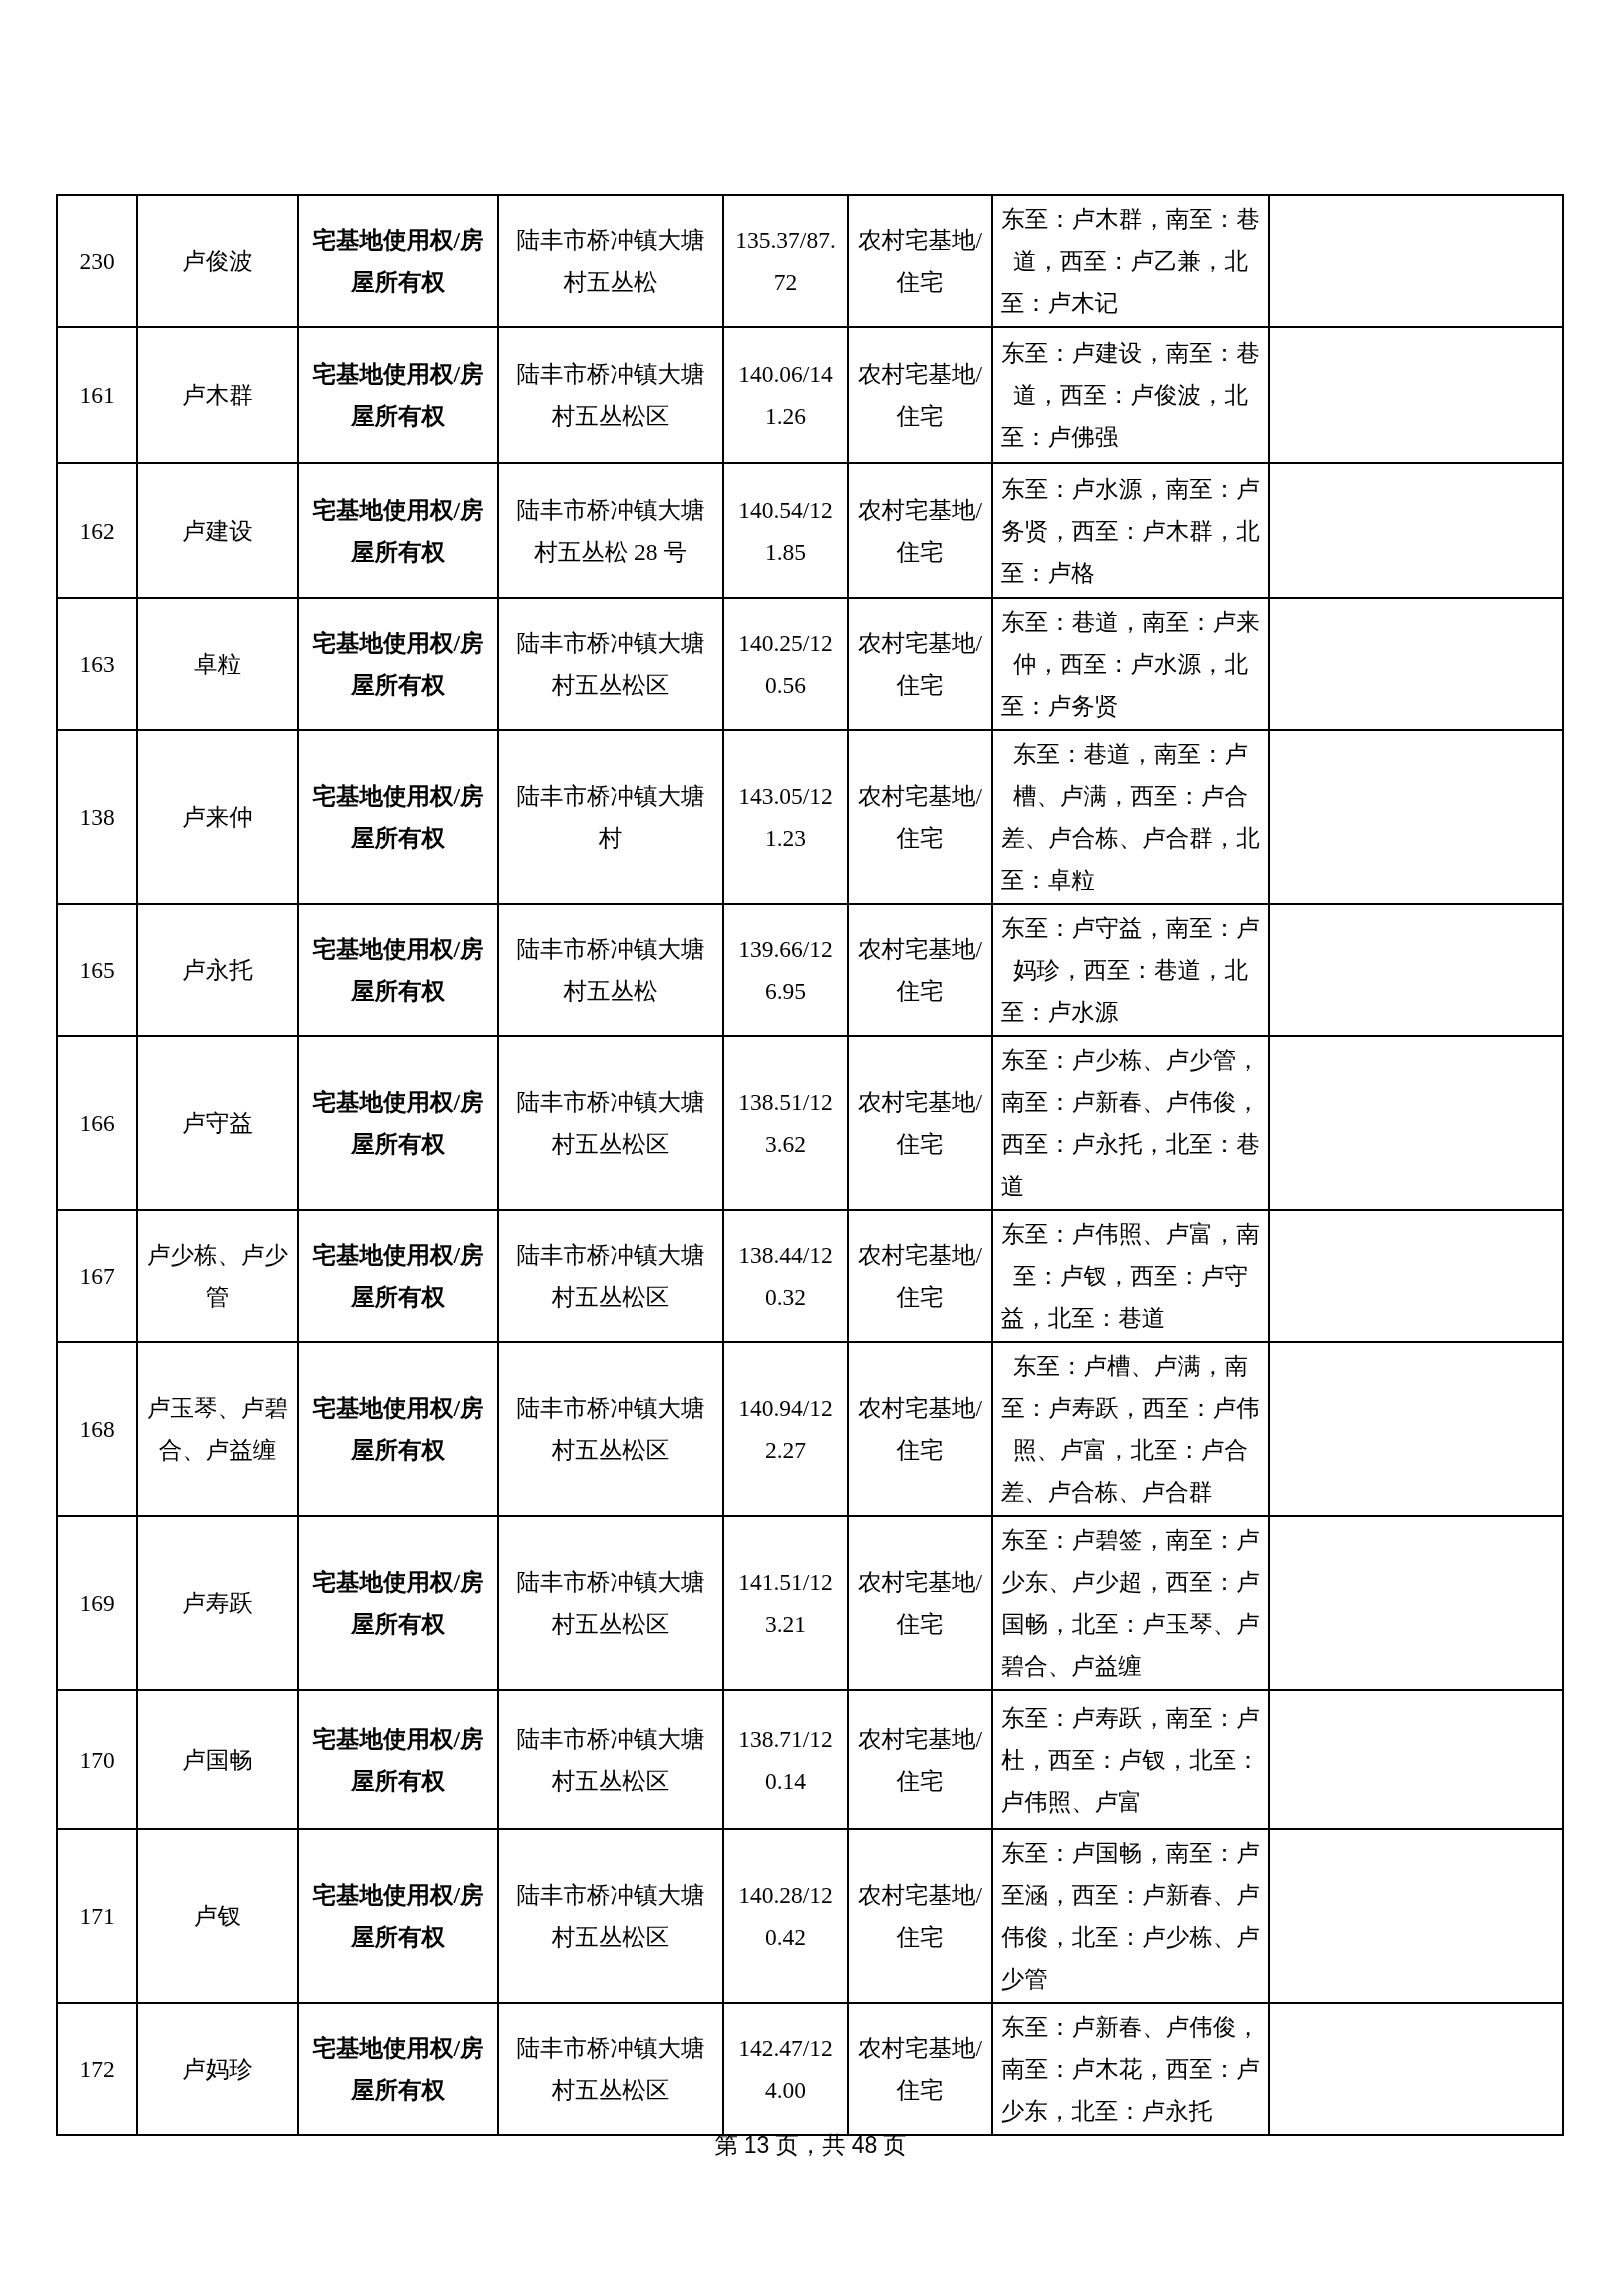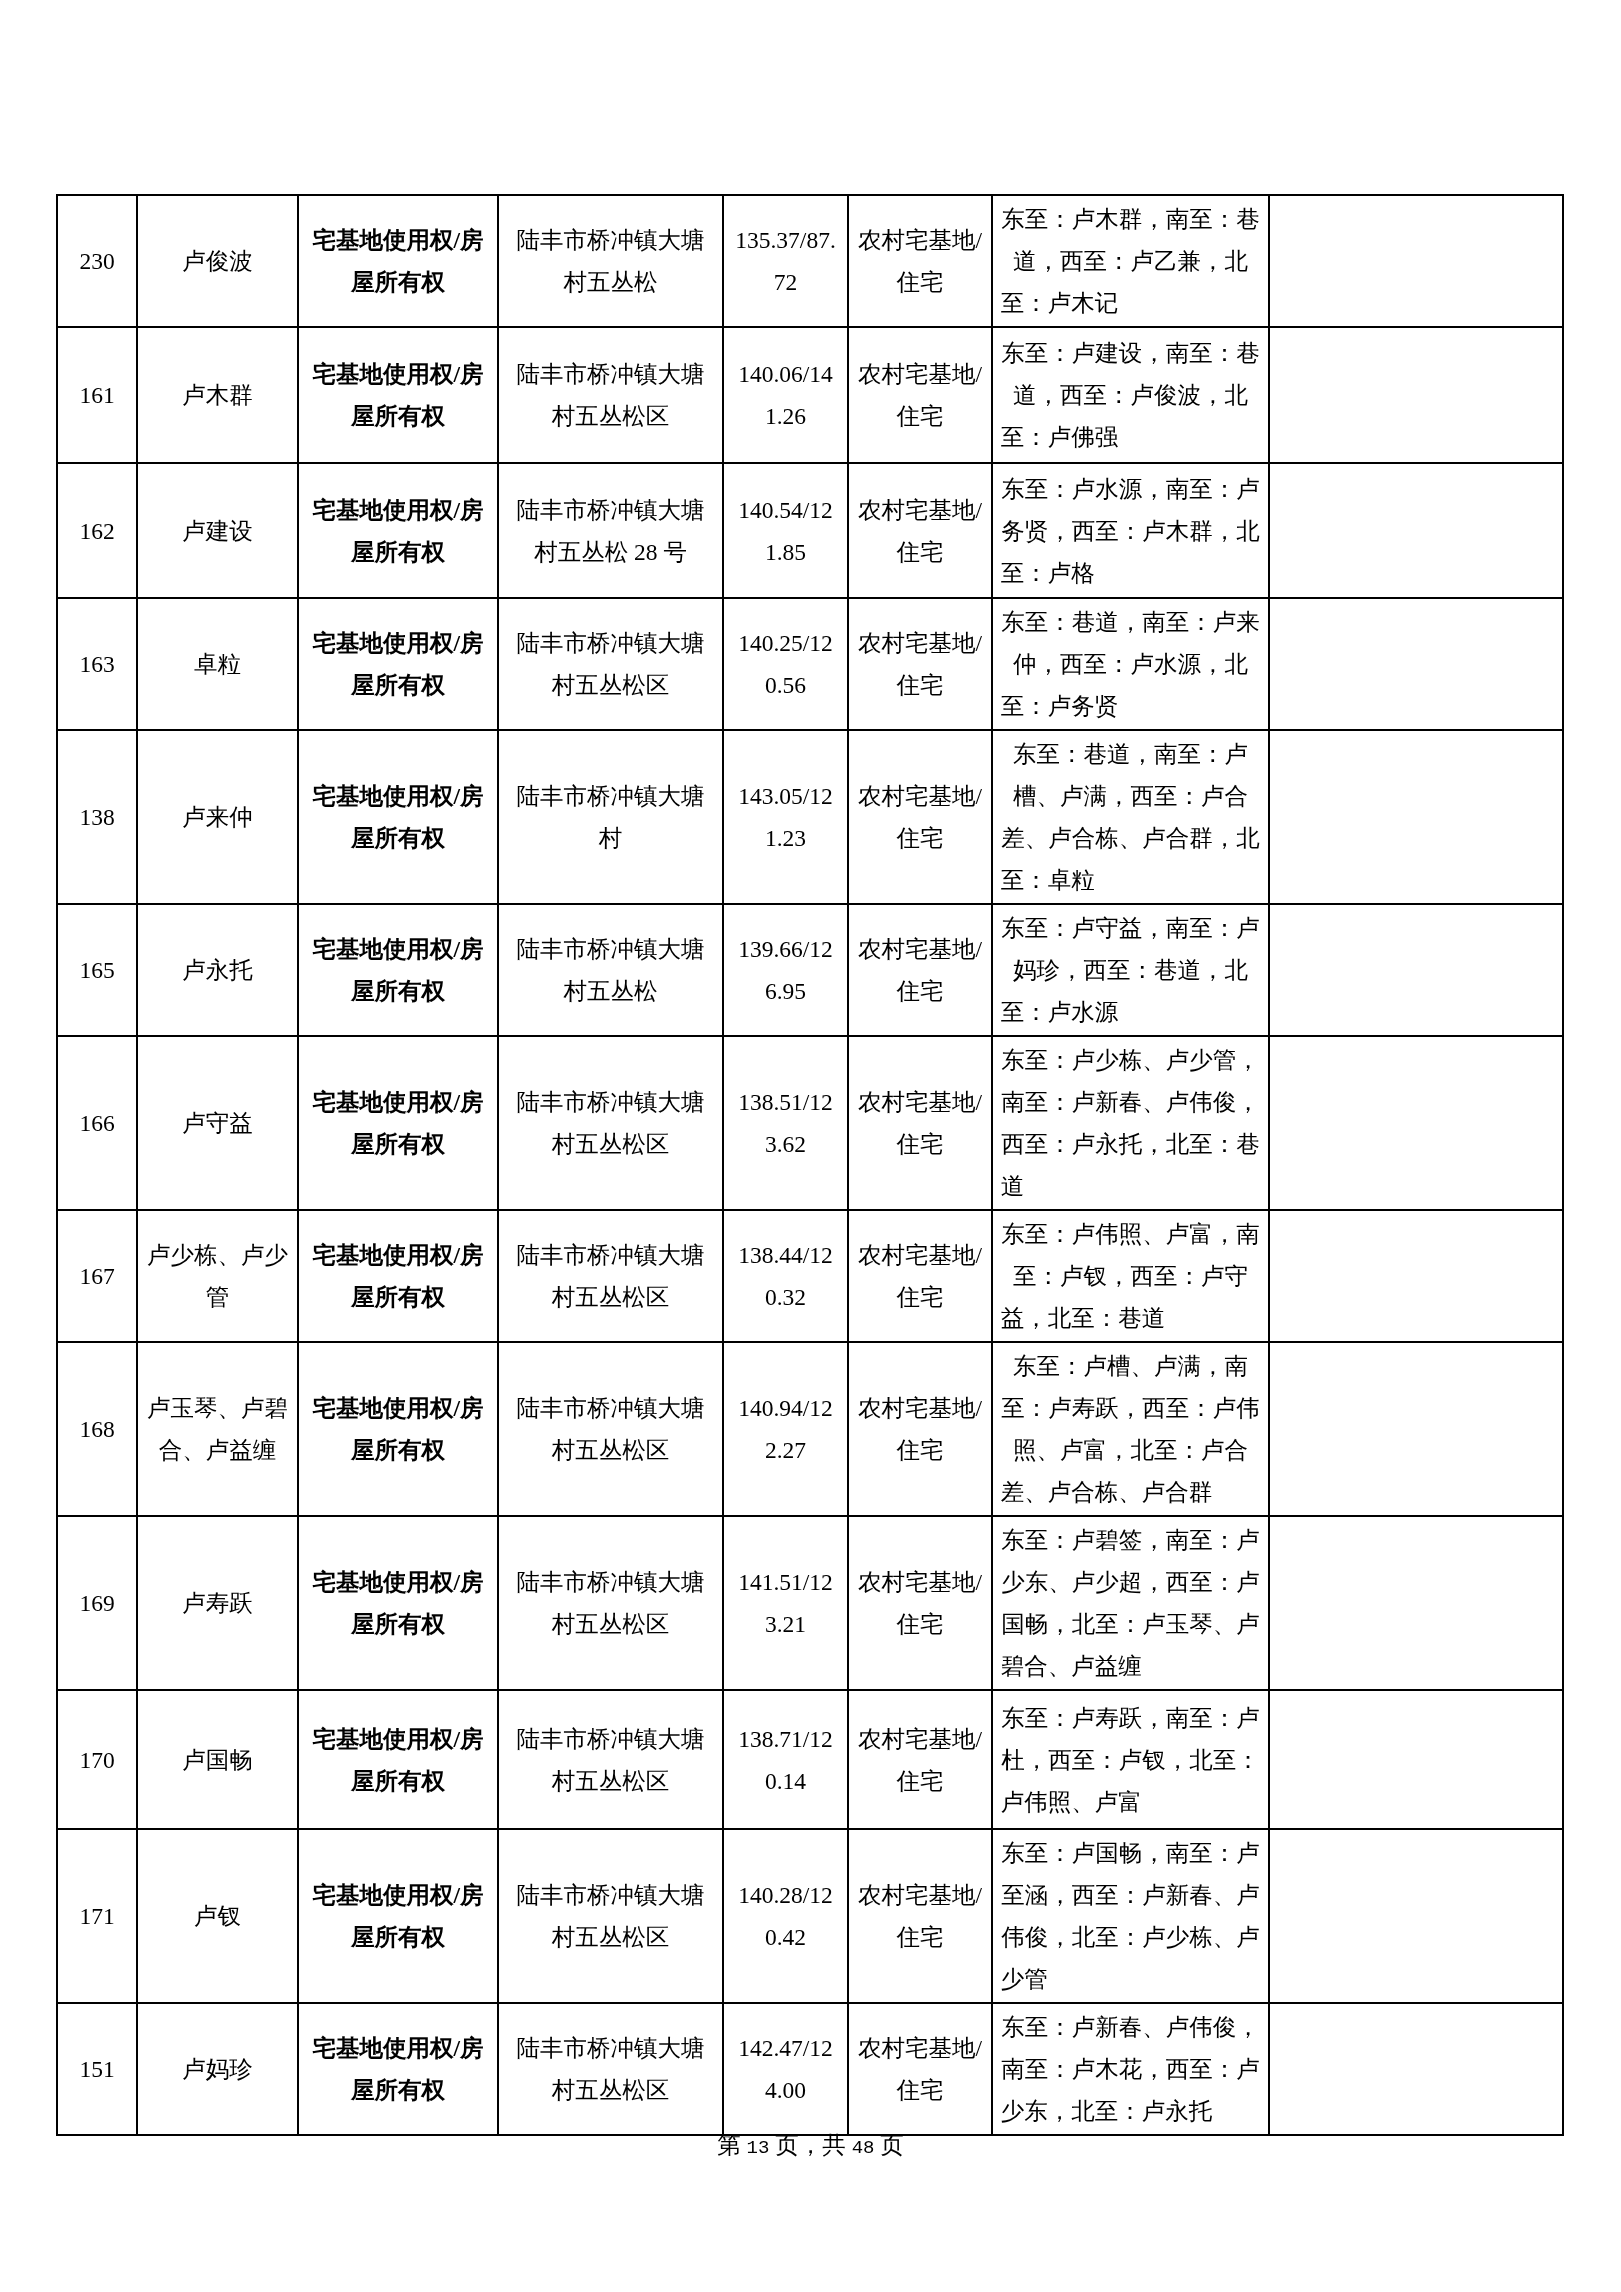--- a/index.html
+++ b/index.html
@@ -45,22 +45,22 @@
   td.col-note     { padding:2px 2px; }
   .page-footer {
     position:absolute;
     left:0; top:2129px;
     width:100%;
     text-align:center;
     font-size:23.5px;
     line-height:33px;
   }
   .page-footer .num {
-    font-family:Liberation Mono, monospace;
-    font-size:19px;
+    font-family:Liberation Sans, sans-serif;
+    font-size:23px;
   }
 </style>
 </head>
 <body>
 
 <div class="page">
 
   <table class="doc-table">
     <colgroup>
       <col style="width:80px">
@@ -187,21 +187,21 @@
           <td class="col-no">171</td>
           <td class="col-holder">卢钗</td>
           <td class="col-right">宅基地使用权/房屋所有权</td>
           <td class="col-location">陆丰市桥冲镇大塘村五丛松区</td>
           <td class="col-area">140.28/120.42</td>
           <td class="col-usage">农村宅基地/住宅</td>
           <td class="col-boundary">东至：卢国畅，南至：卢至涵，西至：卢新春、卢伟俊，北至：卢少栋、卢少管</td>
           <td class="col-note"></td>
         </tr>
         <tr style="height: 132px;">
-          <td class="col-no">151</td>
+          <td class="col-no">172</td>
           <td class="col-holder">卢妈珍</td>
           <td class="col-right">宅基地使用权/房屋所有权</td>
           <td class="col-location">陆丰市桥冲镇大塘村五丛松区</td>
           <td class="col-area">142.47/124.00</td>
           <td class="col-usage">农村宅基地/住宅</td>
           <td class="col-boundary">东至：卢新春、卢伟俊，南至：卢木花，西至：卢少东，北至：卢永托</td>
           <td class="col-note"></td>
         </tr>
       </tbody>
   </table>

